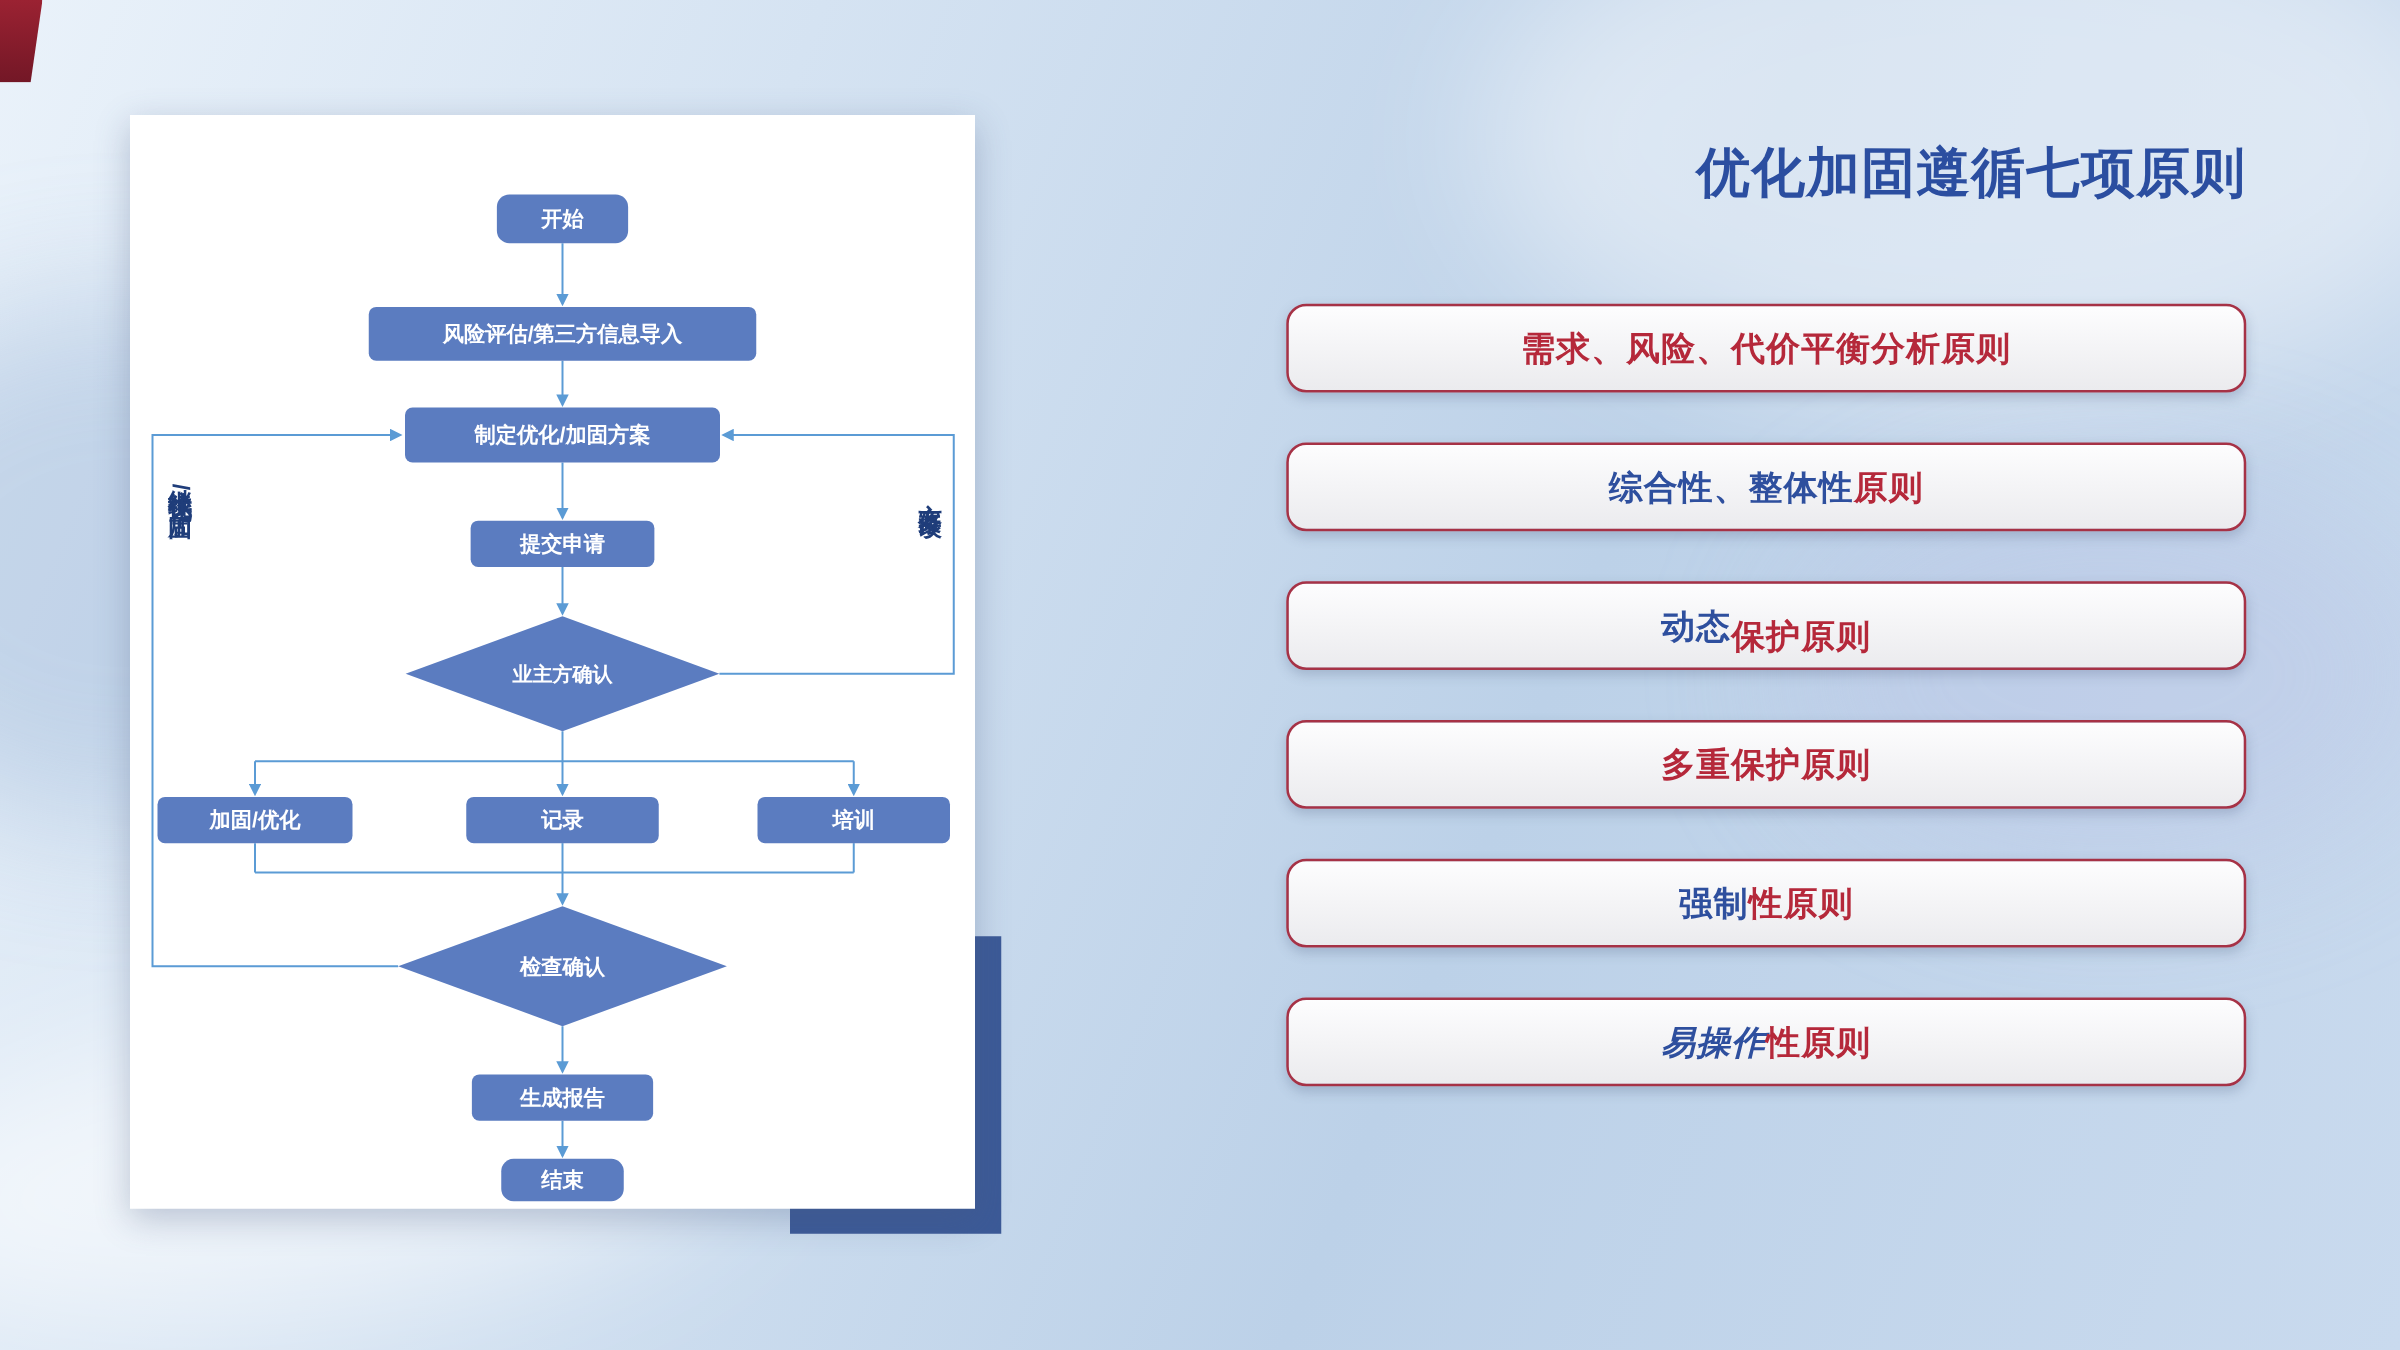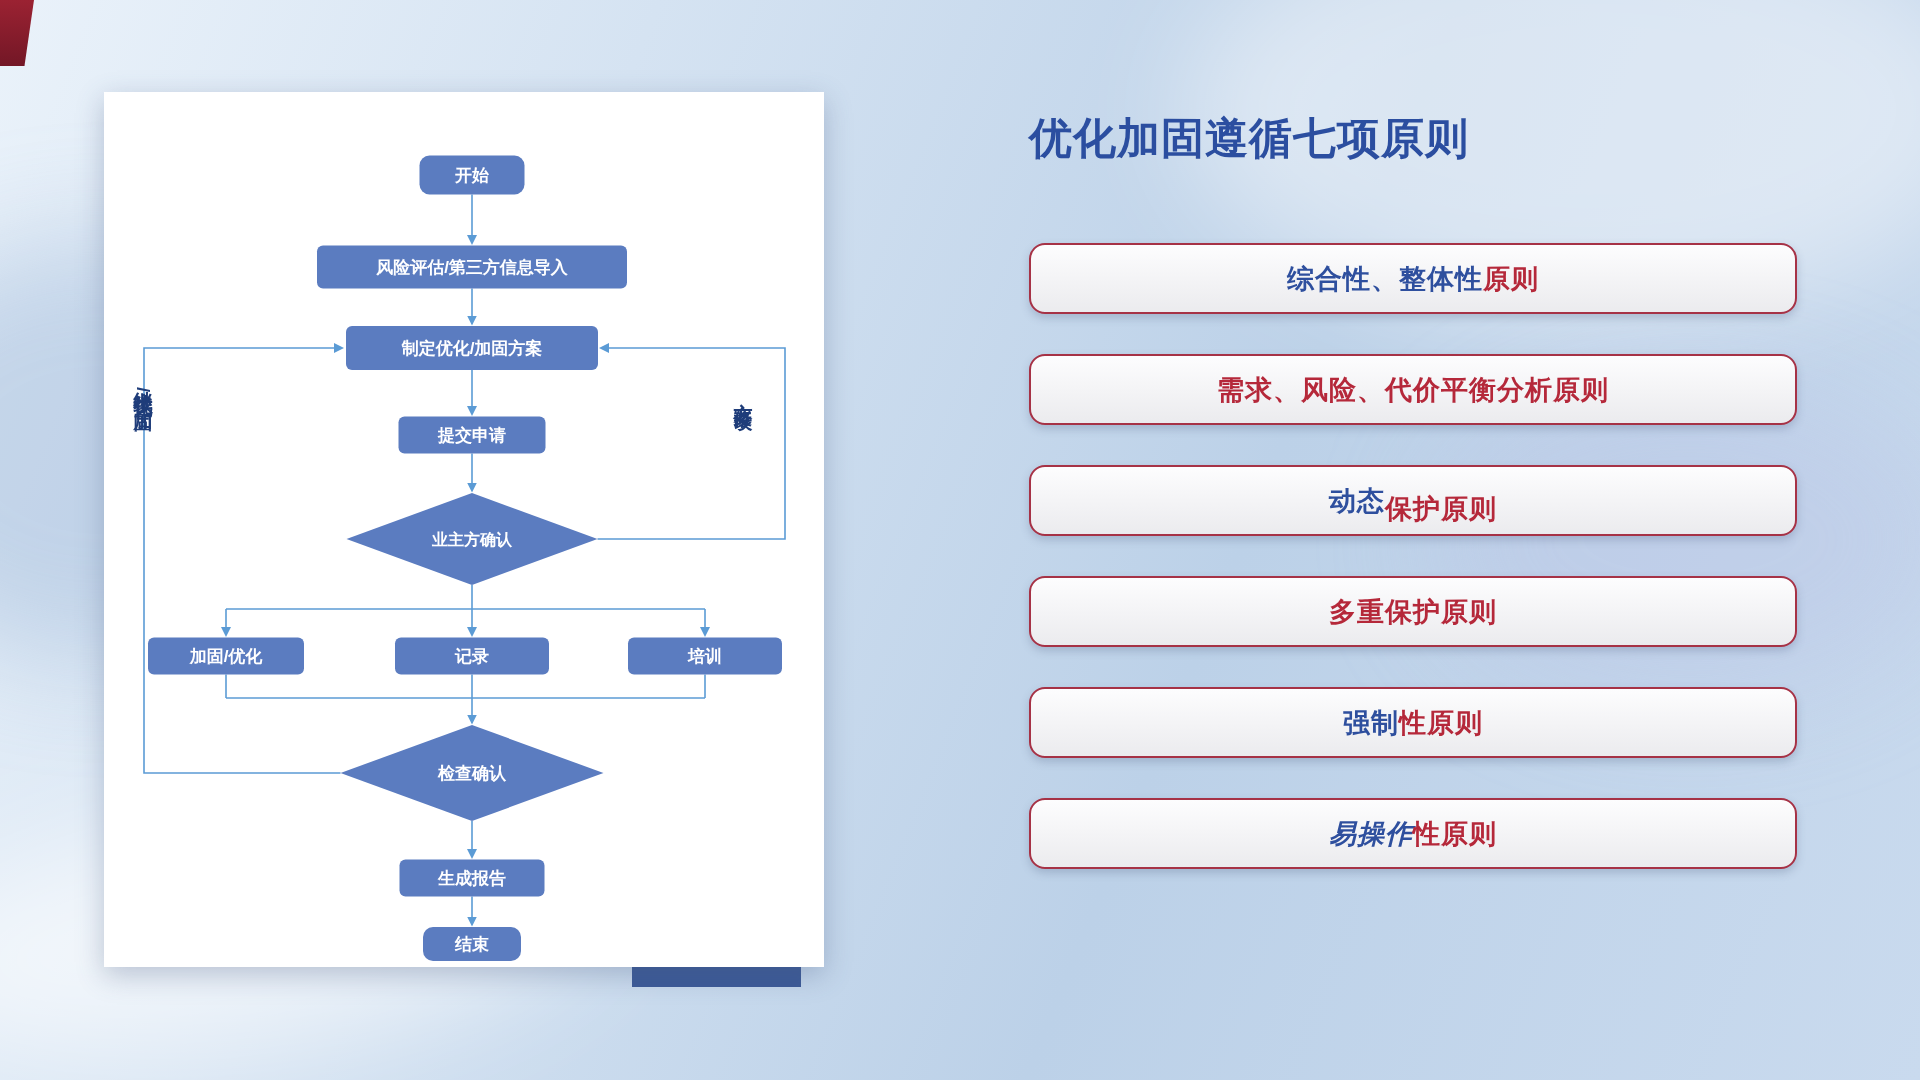--- a/index.html
+++ b/index.html
@@ -11,32 +11,32 @@
   .bg-blob{position:absolute;border-radius:50%;filter:blur(55px);pointer-events:none;}
   .blob-bottom-left{left:-120px;top:810px;width:720px;height:240px;background:rgba(255,255,255,.6);transform:rotate(-8deg);}
   .blob-mid-left{left:-160px;top:240px;width:520px;height:420px;background:rgba(135,165,205,.35);}
   .blob-top-right{left:1180px;top:-100px;width:820px;height:420px;background:rgba(255,255,255,.45);}
   .blob-mid-right{left:1430px;top:380px;width:520px;height:320px;background:rgba(185,195,228,.35);}
   .corner-red{position:absolute;left:0;top:0;width:34px;height:66px;
     background:linear-gradient(180deg,#9b2232 0%,#731726 100%);
     clip-path:polygon(0 0,100% 0,72% 100%,0 100%);}
   .shadow-rect{position:absolute;left:632px;top:749px;width:169px;height:238px;background:#3c5a97;}
   .flow-card{position:absolute;left:104px;top:92px;width:676px;height:875px;background:#ffffff;
-    box-shadow:0 8px 26px rgba(70,90,130,.32);padding-left:44px;}
+    box-shadow:0 8px 26px rgba(70,90,130,.32);}
   .flow-card svg{position:absolute;left:0;top:0;width:100%;height:100%;}
   .flow-line{stroke:#5b9bd5;stroke-width:1.6;fill:none;}
   .node{fill:#5b7cc0;}
   .flow-card svg text{fill:#ffffff;font-weight:700;font-size:17px;text-anchor:middle;
     font-family:"Liberation Sans","DejaVu Sans",sans-serif;}
   .vlabel{position:absolute;writing-mode:vertical-rl;text-orientation:mixed;
     font-weight:700;color:#1f3d7a;font-size:19px;letter-spacing:3px;line-height:1;}
   .vlabel-left{left:30px;top:283px;}
   .vlabel-right{left:630px;top:296px;}
   .principles-panel{position:absolute;left:1029px;top:0;width:768px;height:1080px;}
-  .pr-title{position:absolute;top:110px;left:0;width:100%;text-align:left;
+  .pr-title{position:absolute;top:110px;left:0;width:100%;text-align:right;
     font-size:43px;font-weight:800;color:#2b4ea0;letter-spacing:1px;}
   .pr-list{position:absolute;top:243px;left:0;width:100%;display:flex;flex-direction:column;gap:40px;}
   .principle-btn{height:71px;box-sizing:border-box;border:2px solid #a63246;border-radius:16px;
     background:linear-gradient(180deg,#fdfdfe 0%,#ebebee 100%);
     box-shadow:0 4px 9px rgba(90,105,140,.3);
     display:flex;align-items:center;justify-content:center;
     font-size:27px;font-weight:600;letter-spacing:1px;}
 </style>
 </head>
 <body>
@@ -119,25 +119,25 @@
   </svg>
 
   <div class="vlabel vlabel-left">继续优化/加固</div>
   <div class="vlabel vlabel-right">方案修改</div>
 </div>
 
 <div class="principles-panel">
   <div class="pr-title">优化加固遵循七项原则</div>
   <div class="pr-list">
       <div class="principle-btn">
+        <span style="color: rgb(181, 40, 58);">需求、风险、代价平衡分析原则</span>
+      </div>
+      <div class="principle-btn">
         <span style="color: rgb(46, 79, 158);">综合性、整体性</span>
         <span style="color: rgb(181, 40, 58);">原则</span>
-      </div>
-      <div class="principle-btn">
-        <span style="color: rgb(181, 40, 58);">需求、风险、代价平衡分析原则</span>
       </div>
       <div class="principle-btn">
         <span style="color: rgb(46, 79, 158);">动态</span>
         <span style="color: rgb(181, 40, 58); margin-top: 16px;">保护原则</span>
       </div>
       <div class="principle-btn">
         <span style="color: rgb(181, 40, 58); text-align: center;">多重保护原则</span>
       </div>
       <div class="principle-btn">
         <span style="color: rgb(46, 79, 158);">强制</span>

